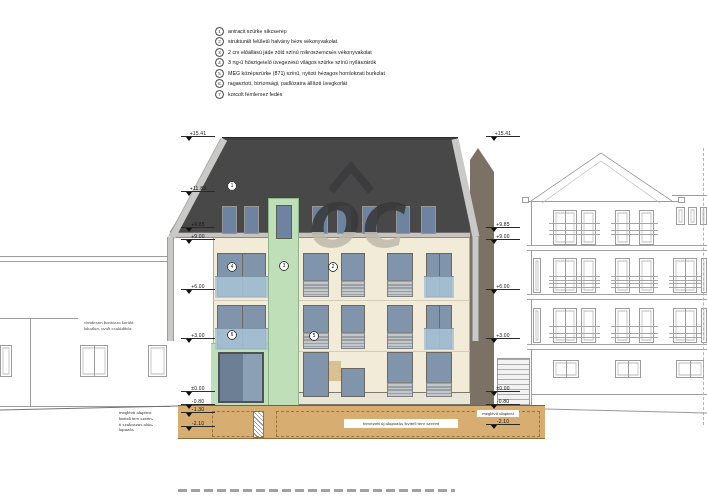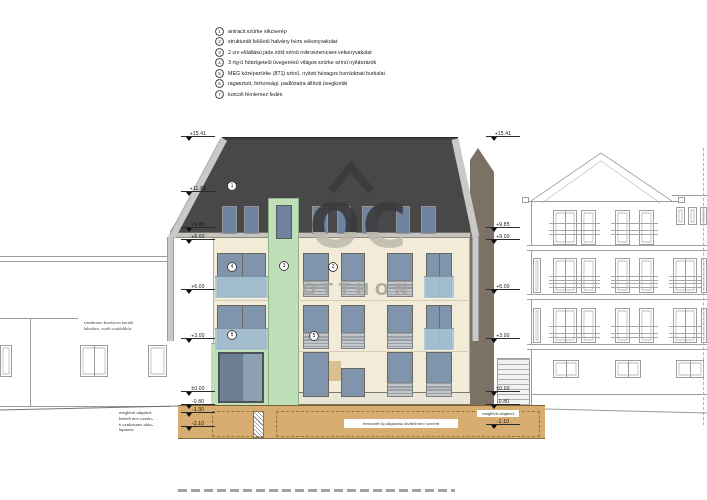--- a/index.html
+++ b/index.html
@@ -32,21 +32,21 @@
   .nmul{position:absolute;left:50%;top:0;bottom:0;width:0.8px;background:#9c9c9c;}
   .rail{position:absolute;background:repeating-linear-gradient(180deg,#a6a6a6 0 0.9px,transparent 0.9px 3.6px);}
   .band{position:absolute;height:4px;background:#fff;border-top:0.8px solid #a3a3a3;border-bottom:0.8px solid #a3a3a3;}
   .hline{position:absolute;height:0;border-top:0.8px solid #9c9c9c;}
   .vline{position:absolute;width:0;border-left:0.8px solid #9c9c9c;}
   
   .tag{position:absolute;width:8px;height:8px;background:#fff;border:0.6px solid #333;border-radius:50%;
        font-size:4.6px;line-height:8px;text-align:center;color:#111;z-index:35;}
   .tiny{position:absolute;font-size:4.3px;line-height:5.8px;color:#4a4a4a;z-index:20;}
   .wm{position:absolute;overflow:hidden;font-weight:bold;letter-spacing:2px;z-index:18;
-      font-family:"DejaVu Sans",sans-serif;}
+      font-family:"DejaVu Sans",sans-serif;font-style:italic;}
 </style>
 </head>
 <body>
 
 <div id="canvas">
 
   <div>
     <div class="leg-row" style="top:27px">
         <span class="leg-num">1</span>
         <span class="leg-txt">antracit szürke síkcserép</span>
@@ -268,22 +268,20 @@
          background:repeating-linear-gradient(180deg,#adadad 0 1px,#f2f2f2 1px 5px)"></div>
     <div class="abs" style="left:703px;top:148px;width:0;height:277px;border-left:1px dashed #b3b3b3"></div>
   </div>
 
   <div class="wm" style="left:300px;top:193px;width:118px;height:39px;color:#3a3a3c;opacity:.9;
        font-size:60px;line-height:66px;text-align:center">OC</div>
   <div class="wm" style="left:300px;top:232px;width:118px;height:27px;color:#bdb9ac;opacity:.85;
        font-size:60px;text-align:center">
     <span style="display:block;margin-top:-39px;line-height:66px">OC</span>
   </div>
-  <div class="wm" style="left:302px;top:280px;width:110px;font-size:16.5px;letter-spacing:5.5px;
-       color:#a6a399;opacity:.85;font-weight:600;text-align:center;overflow:visible">OTTHON</div>
 
   <div class="tag" style="left:227px;top:181px">1</div>
   <div class="tag" style="left:227px;top:262px">4</div>
   <div class="tag" style="left:279px;top:261px">3</div>
   <div class="tag" style="left:328px;top:262px">2</div>
   <div class="tag" style="left:227px;top:330px">6</div>
   <div class="tag" style="left:309px;top:331px">5</div>
 
   <div class="lvl" style="left:181px;top:130px">
       <span class="v">+15.41</span>

